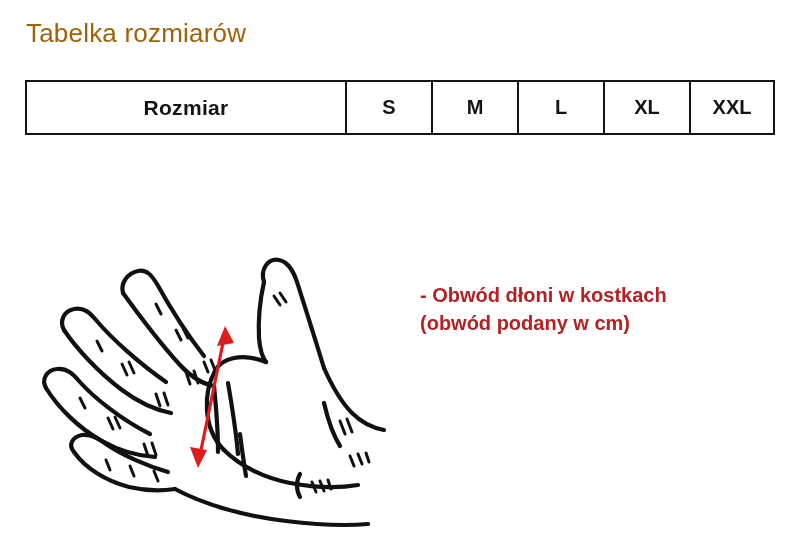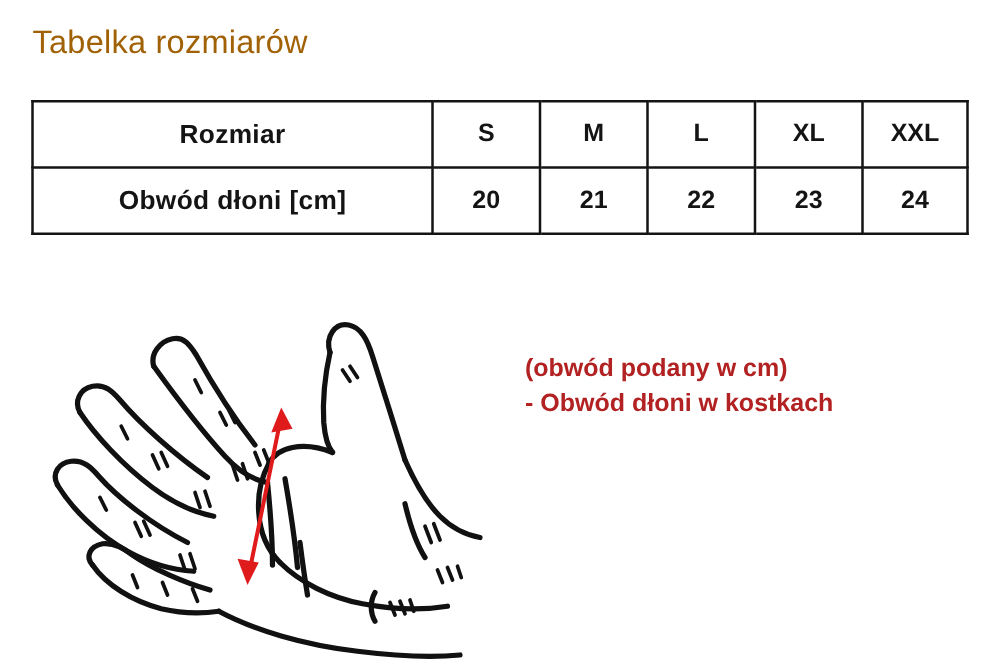--- a/index.html
+++ b/index.html
@@ -91,28 +91,20 @@
 <table class="size-table">
   <tbody>
     <tr>
       <td class="first-col row-label">Rozmiar</td>
       <td class="col-size">S</td>
       <td class="col-size">M</td>
       <td class="col-size">L</td>
       <td class="col-size">XL</td>
       <td class="col-size wide">XXL</td>
     </tr>
-    <tr>
-      <td class="first-col row-label">Obwód dłoni [cm]</td>
-      <td class="col-size">20</td>
-      <td class="col-size">21</td>
-      <td class="col-size">22</td>
-      <td class="col-size">23</td>
-      <td class="col-size wide">24</td>
-    </tr>
   </tbody>
 </table>
 
 <div class="hand-figure">
   <svg viewBox="0 0 400 296" xmlns="http://www.w3.org/2000/svg">
     <g fill="none" stroke="#111111" stroke-width="4.2" stroke-linecap="round" stroke-linejoin="round">
 
       <path d="M95 55 C92 45 100 35 110 33 C119 31 124 38 129 46
                C139 64 158 95 176 118"></path>
       <path d="M95 55 C108 73 130 103 152 127 C163 139 175 146 186 148"></path>
@@ -188,15 +180,15 @@
 
     <g>
       <line x1="197" y1="95" x2="171" y2="222" stroke="#e01b1b" stroke-width="3.2" stroke-linecap="round"></line>
       <polygon points="197,88 189,108 206,105" fill="#e01b1b"></polygon>
       <polygon points="170,230 162,209 179,212" fill="#e01b1b"></polygon>
     </g>
   </svg>
 </div>
 
 <div class="annotation">
+  <span class="line">- Obwód dłoni w kostkach</span>
   <span class="line">(obwód podany w cm)</span>
-  <span class="line">- Obwód dłoni w kostkach</span>
 </div>
 
 </body></html>

